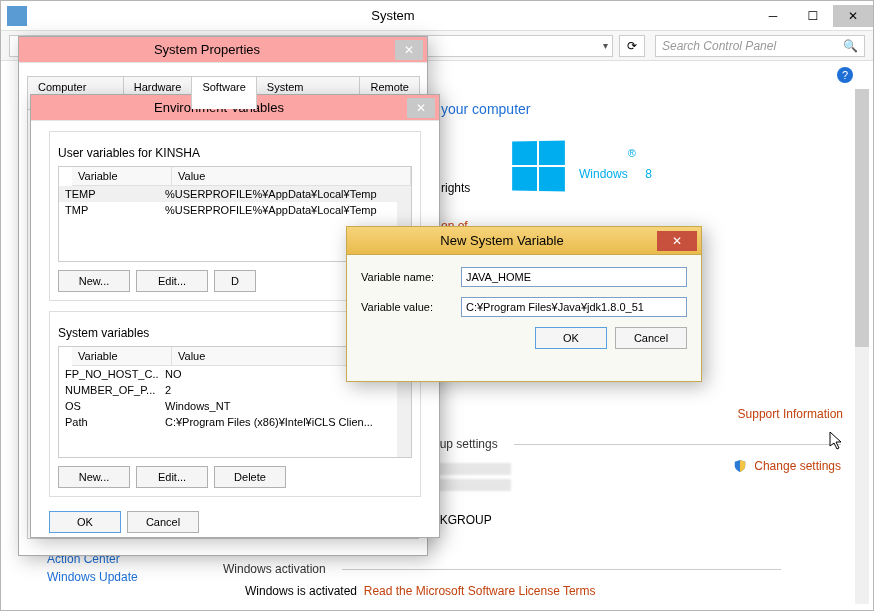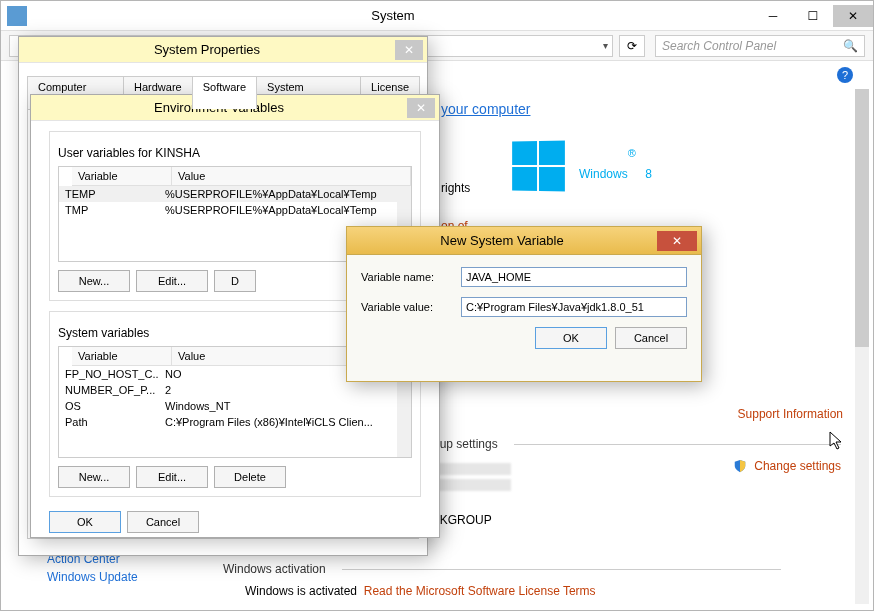--- a/index.html
+++ b/index.html
@@ -16,42 +16,42 @@
   .addr { flex: 1; height: 22px; border: 1px solid #ccc; background: #fff; margin-right: 6px; display: flex; align-items: center; justify-content: flex-end; padding-right: 4px; }
   .chev { font-size: 10px; color: #555; }
   .refresh { width: 26px; height: 22px; border: 1px solid #ccc; background: #fff; display: flex; align-items: center; justify-content: center; margin-right: 10px; }
   .search { height: 22px; width: 210px; border: 1px solid #ccc; background: #fff; display: flex; align-items: center; padding: 0 6px; color: #999; font-style: italic; }
   .search-icon { margin-left: auto; font-style: normal; color: #666; }
 
   .content { position: relative; height: calc(611px - 60px); }
   .help-icon { position: absolute; top: 6px; right: 20px; width: 16px; height: 16px; border-radius: 50%; background: #1e6fd6; color: #fff; font-size: 11px; display: flex; align-items: center; justify-content: center; }
   .vscroll { position: absolute; top: 28px; right: 4px; width: 14px; height: calc(100% - 36px); background: #f0f0f0; }
   .vscroll-thumb { width: 100%; height: 50%; background: #ccc; }
-  .sys-heading { color: #1e6fd6; font-size: 14px; text-decoration: underline; }
+  .sys-heading { color: #1e6fd6; font-size: 14px; }
   .win8-logo { position: absolute; left: 510px; top: 80px; display: flex; align-items: center; gap: 12px; }
   .win8-mark { width: 56px; height: 50px; display: grid; grid-template-columns: 26px 26px; grid-template-rows: 24px 24px; gap: 2px; transform: perspective(300px) rotateY(-12deg); }
   .win8-mark div { background: #00adef; }
   .win8-text { font-size: 34px; color: #00adef; font-weight: 300; }
   .win8-sup { font-size: 11px; vertical-align: top; }
   .sys-link { color: #c2410c; cursor: pointer; }
   fieldset.grp { border: none; border-top: 1px solid #ccc; margin: 16px 0 4px 0; padding: 8px 0 0 0; }
   fieldset.grp legend { padding-right: 16px; color: #333; }
   .blur-row { width: 80px; height: 12px; background: #e6e6e6; margin: 4px 0; filter: blur(1px); }
   .shield { display: inline-block; width: 14px; height: 14px; vertical-align: -3px; margin-right: 4px;}
   .shield svg { width: 14px; height: 14px; }
 
   .left-links { position: absolute; left: 30px; bottom: 24px; }
   .left-links div { color: #1e6fd6; margin: 4px 16px; cursor: pointer; }
 
   .act-section { position: absolute; left: 220px; bottom: 10px; width: 560px; }
   .cursor { position: absolute; width: 16px; height: 20px; }
 
   
   .sysprops { position: absolute; left: 18px; top: 36px; width: 410px; height: 520px; background: #fff; border: 1px solid #aaa; box-shadow: 4px 4px 18px rgba(0,0,0,0.25); }
-  .dlg-title { height: 26px; background: #fef9c3; display: flex; align-items: center; border-bottom: 1px solid #e4e4e4; }
+  .dlg-title { height: 26px; background: #fca5a5; display: flex; align-items: center; border-bottom: 1px solid #e4e4e4; }
   .dlg-title span.t { flex: 1; text-align: center; font-size: 13px; }
   .dlg-close { width: 28px; height: 20px; background: #c8c8c8; color: #fff; display: flex; align-items: center; justify-content: center; margin-right: 4px; }
   .tabs { display: flex; border-bottom: 1px solid #ccc; margin: 12px 8px 0 8px; position: relative; top: 1px; }
   .tab { padding: 4px 10px; border: 1px solid #ccc; border-bottom: none; background: #f7f7f7; margin-right: -1px; font-size: 11px; }
   .tab.active { background: #fff; position: relative; z-index: 2; }
   .tab-panel { border: 1px solid #ccc; margin: 0 8px 8px 8px; padding: 10px; height: 430px; background: #fff; }
 
   
   .envvars { position: absolute; left: 30px; top: 94px; width: 410px; height: 444px; background: #fff; border: 1px solid #aaa; box-shadow: 4px 4px 18px rgba(0,0,0,0.25); }
   .env-body { padding: 10px 18px; }
@@ -168,21 +168,21 @@
 <div class="sysprops">
   <div class="dlg-title">
     <span class="t">System Properties</span>
     <div class="dlg-close">✕</div>
   </div>
   <div class="tabs">
     <div class="tab">Computer Name</div>
     <div class="tab">Hardware</div>
     <div class="tab active">Software</div>
     <div class="tab">System Protection</div>
-    <div class="tab">License</div>
+    <div class="tab">Remote</div>
   </div>
   <div class="tab-panel"></div>
 </div>
 
 <div class="envvars">
   <div class="dlg-title">
     <span class="t">Environment Variables</span>
     <div class="dlg-close">✕</div>
   </div>
   <div class="env-body">

